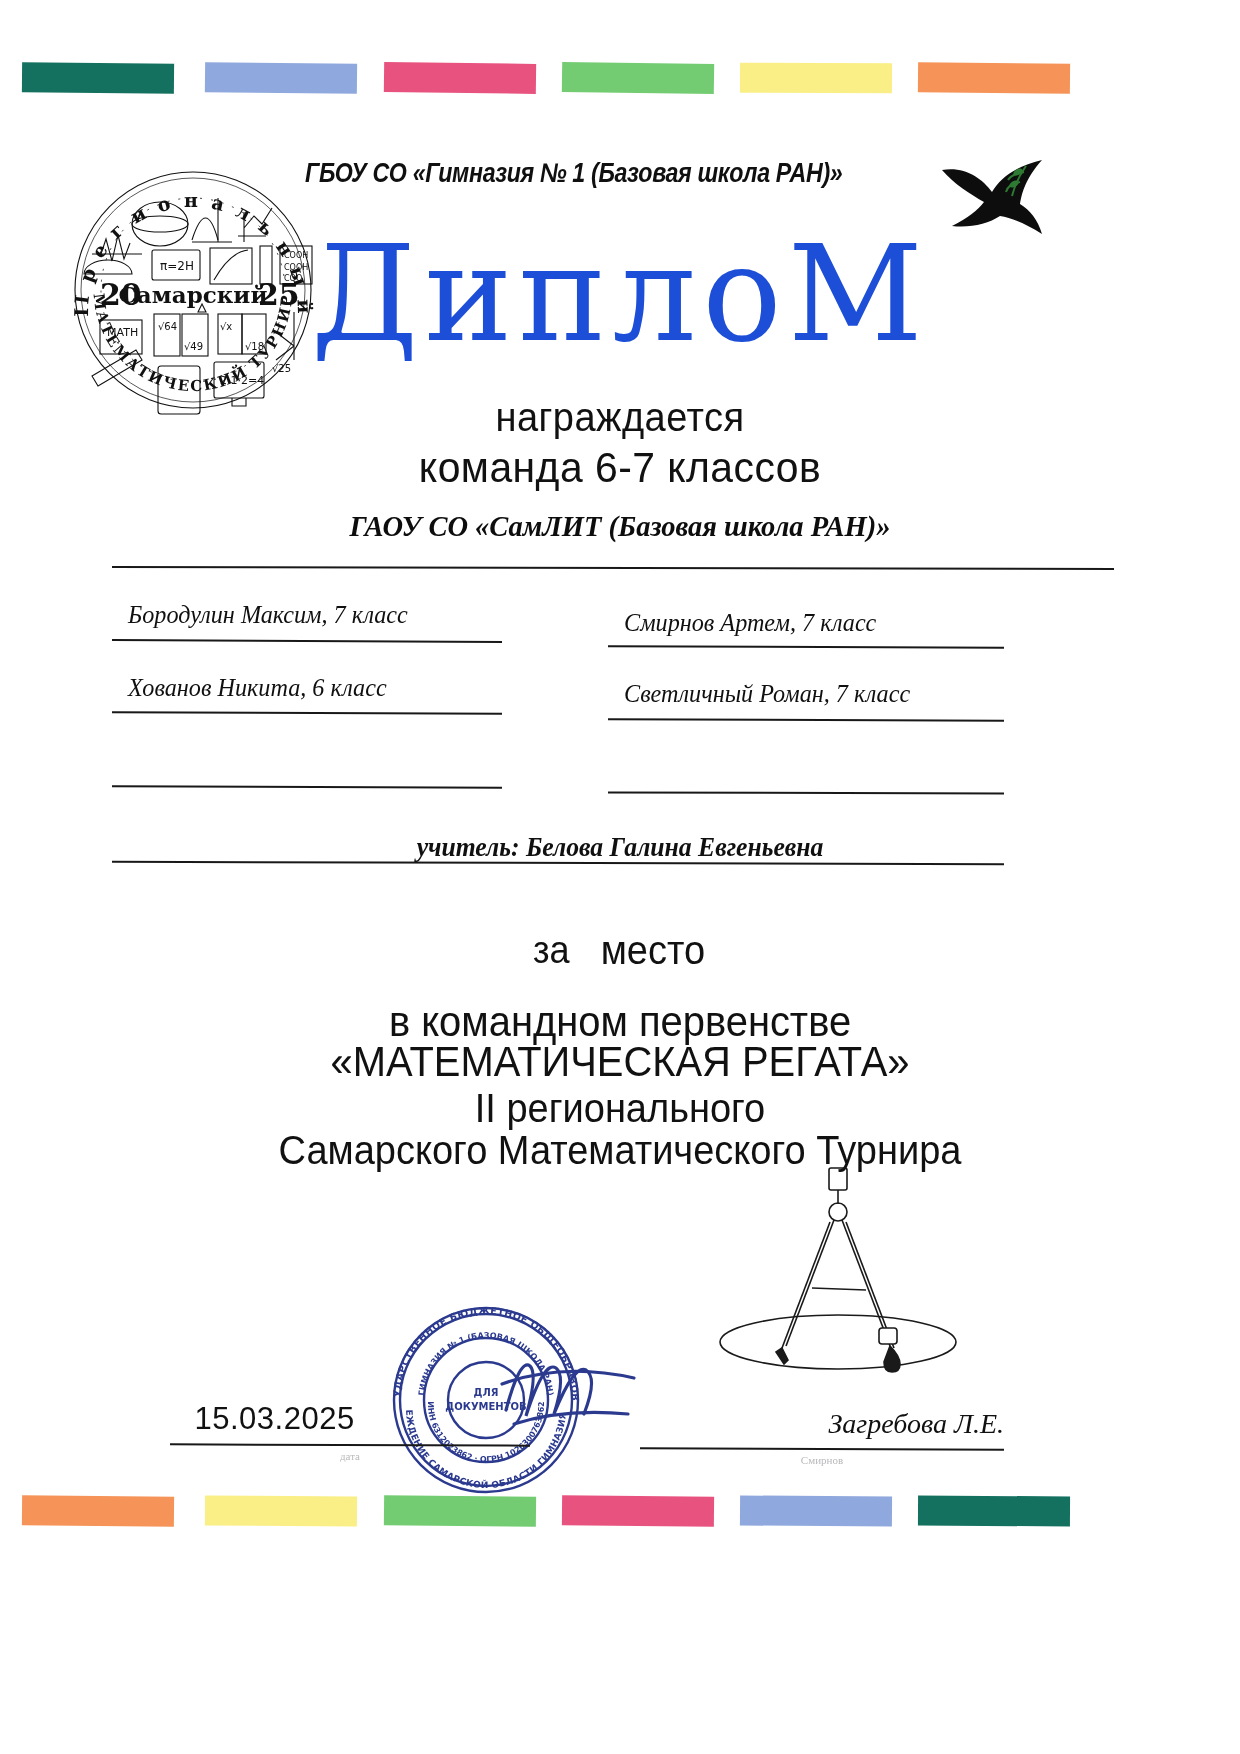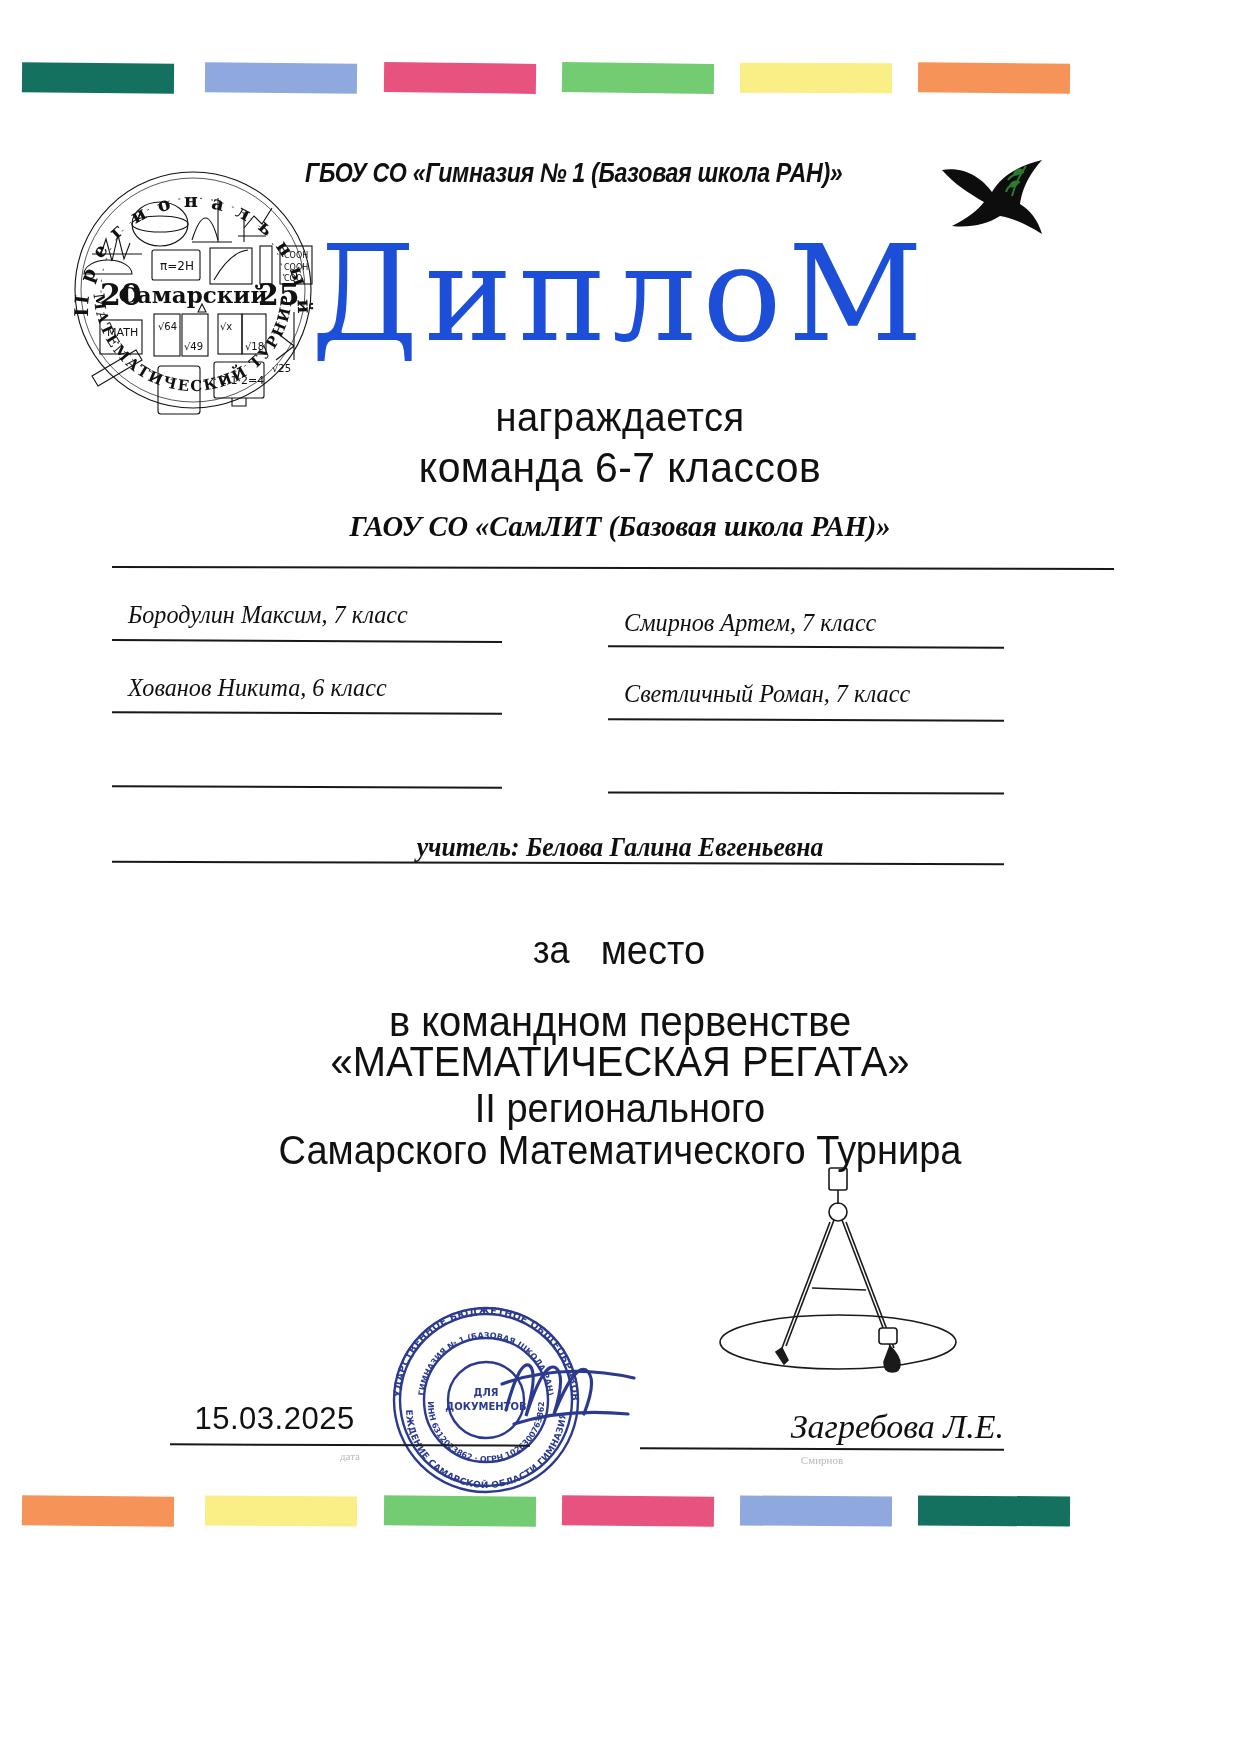--- a/index.html
+++ b/index.html
@@ -151,21 +151,21 @@
     font-size:32px;color:#111;letter-spacing:0.5px;transform:scaleX(0.97);
   }
   .r8{left:170px;top:1444px;width:360px;transform:rotate(0.2deg);}
   .r9{left:640px;top:1448px;width:364px;transform:rotate(0.2deg);}
   .cap{position:absolute;font-family:"Liberation Serif", serif;
     font-size:11px;color:#b9b9bd;text-align:center;}
   .cap1{left:170px;top:1450px;width:360px;}
   .cap2{left:640px;top:1454px;width:364px;}
   .director-name{
     position:absolute;left:640px;top:1408px;width:364px;text-align:right;
-    font-family:"Liberation Serif", serif;font-style:italic;font-size:34px;color:#101010;
+    font-family:"Liberation Serif", serif;font-style:italic;font-size:28px;color:#101010;
   }
 </style>
 </head>
 <body>
 
 <div class="page">
 
   <div class="topbars">
     <div class="bar b1" style="background: rgb(20, 112, 95);"></div>
     <div class="bar b2" style="background: rgb(143, 168, 221);"></div>

